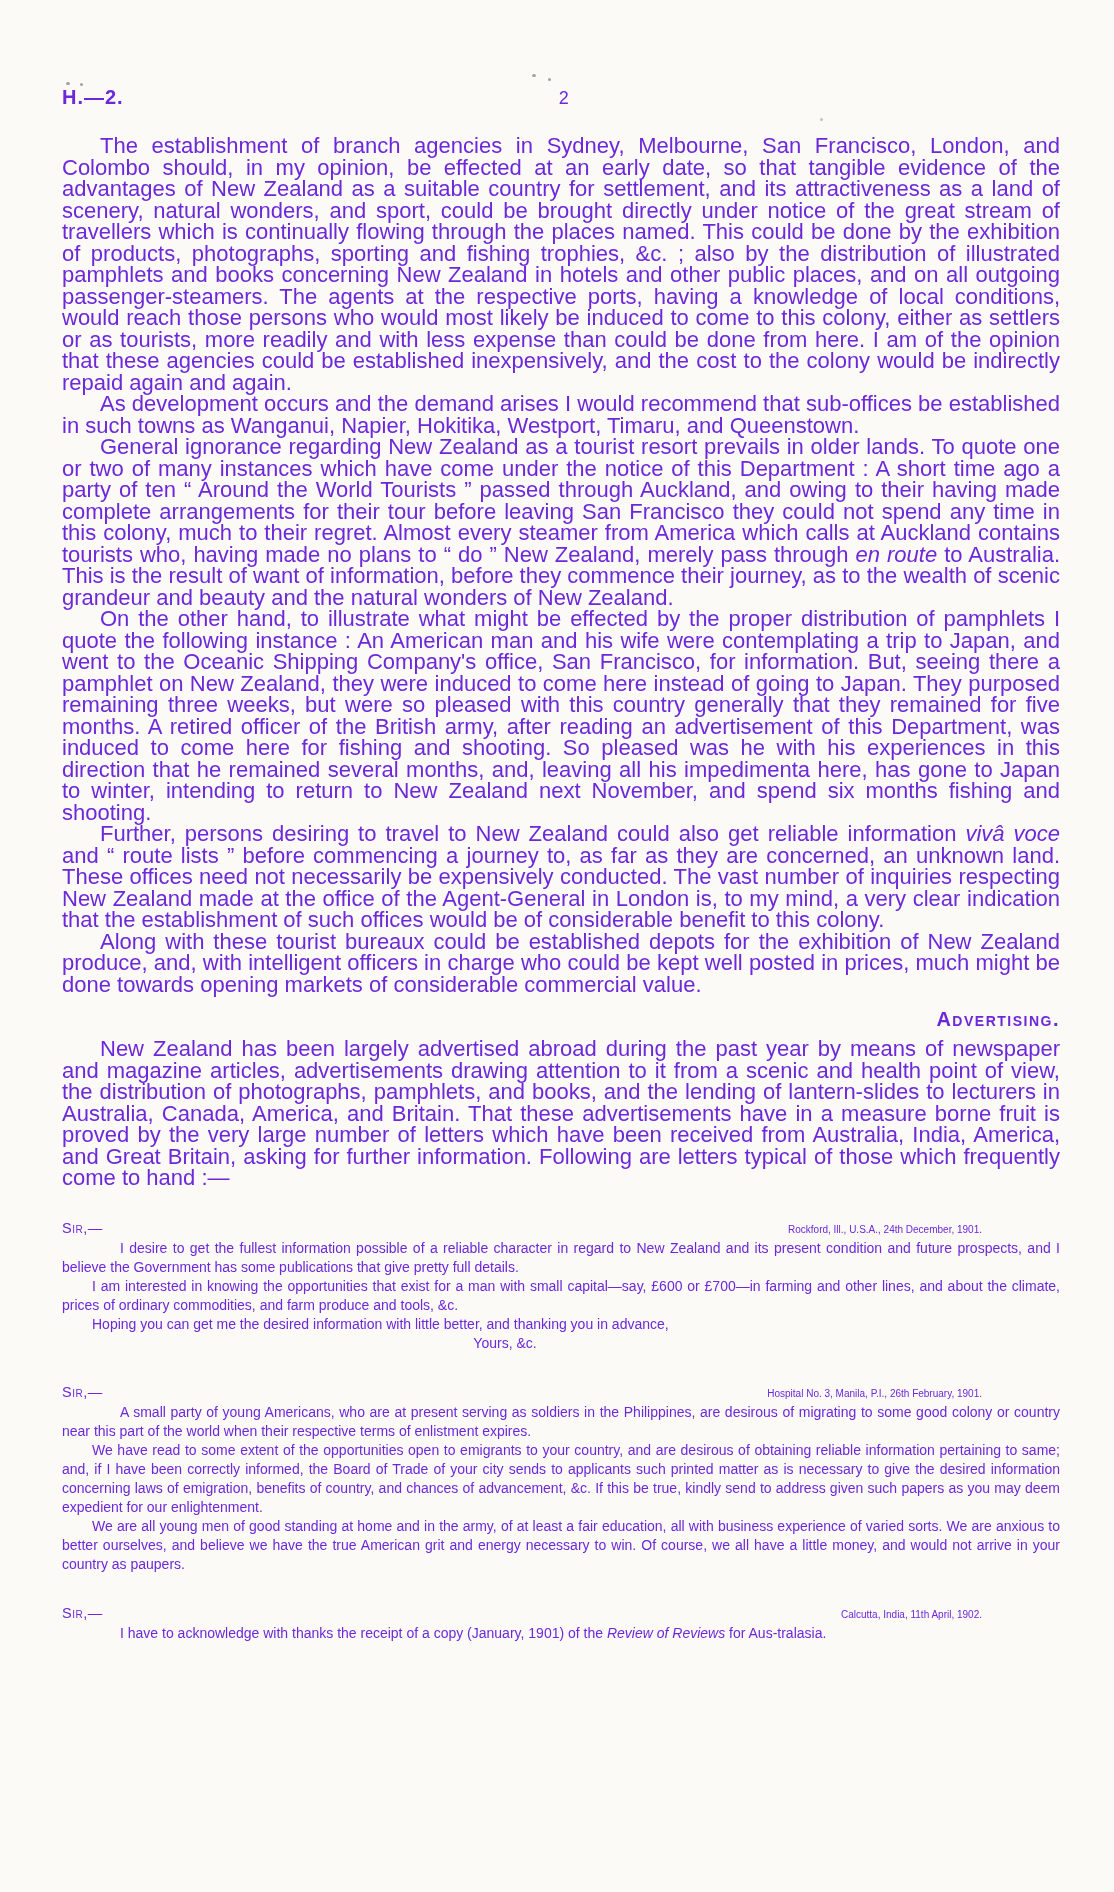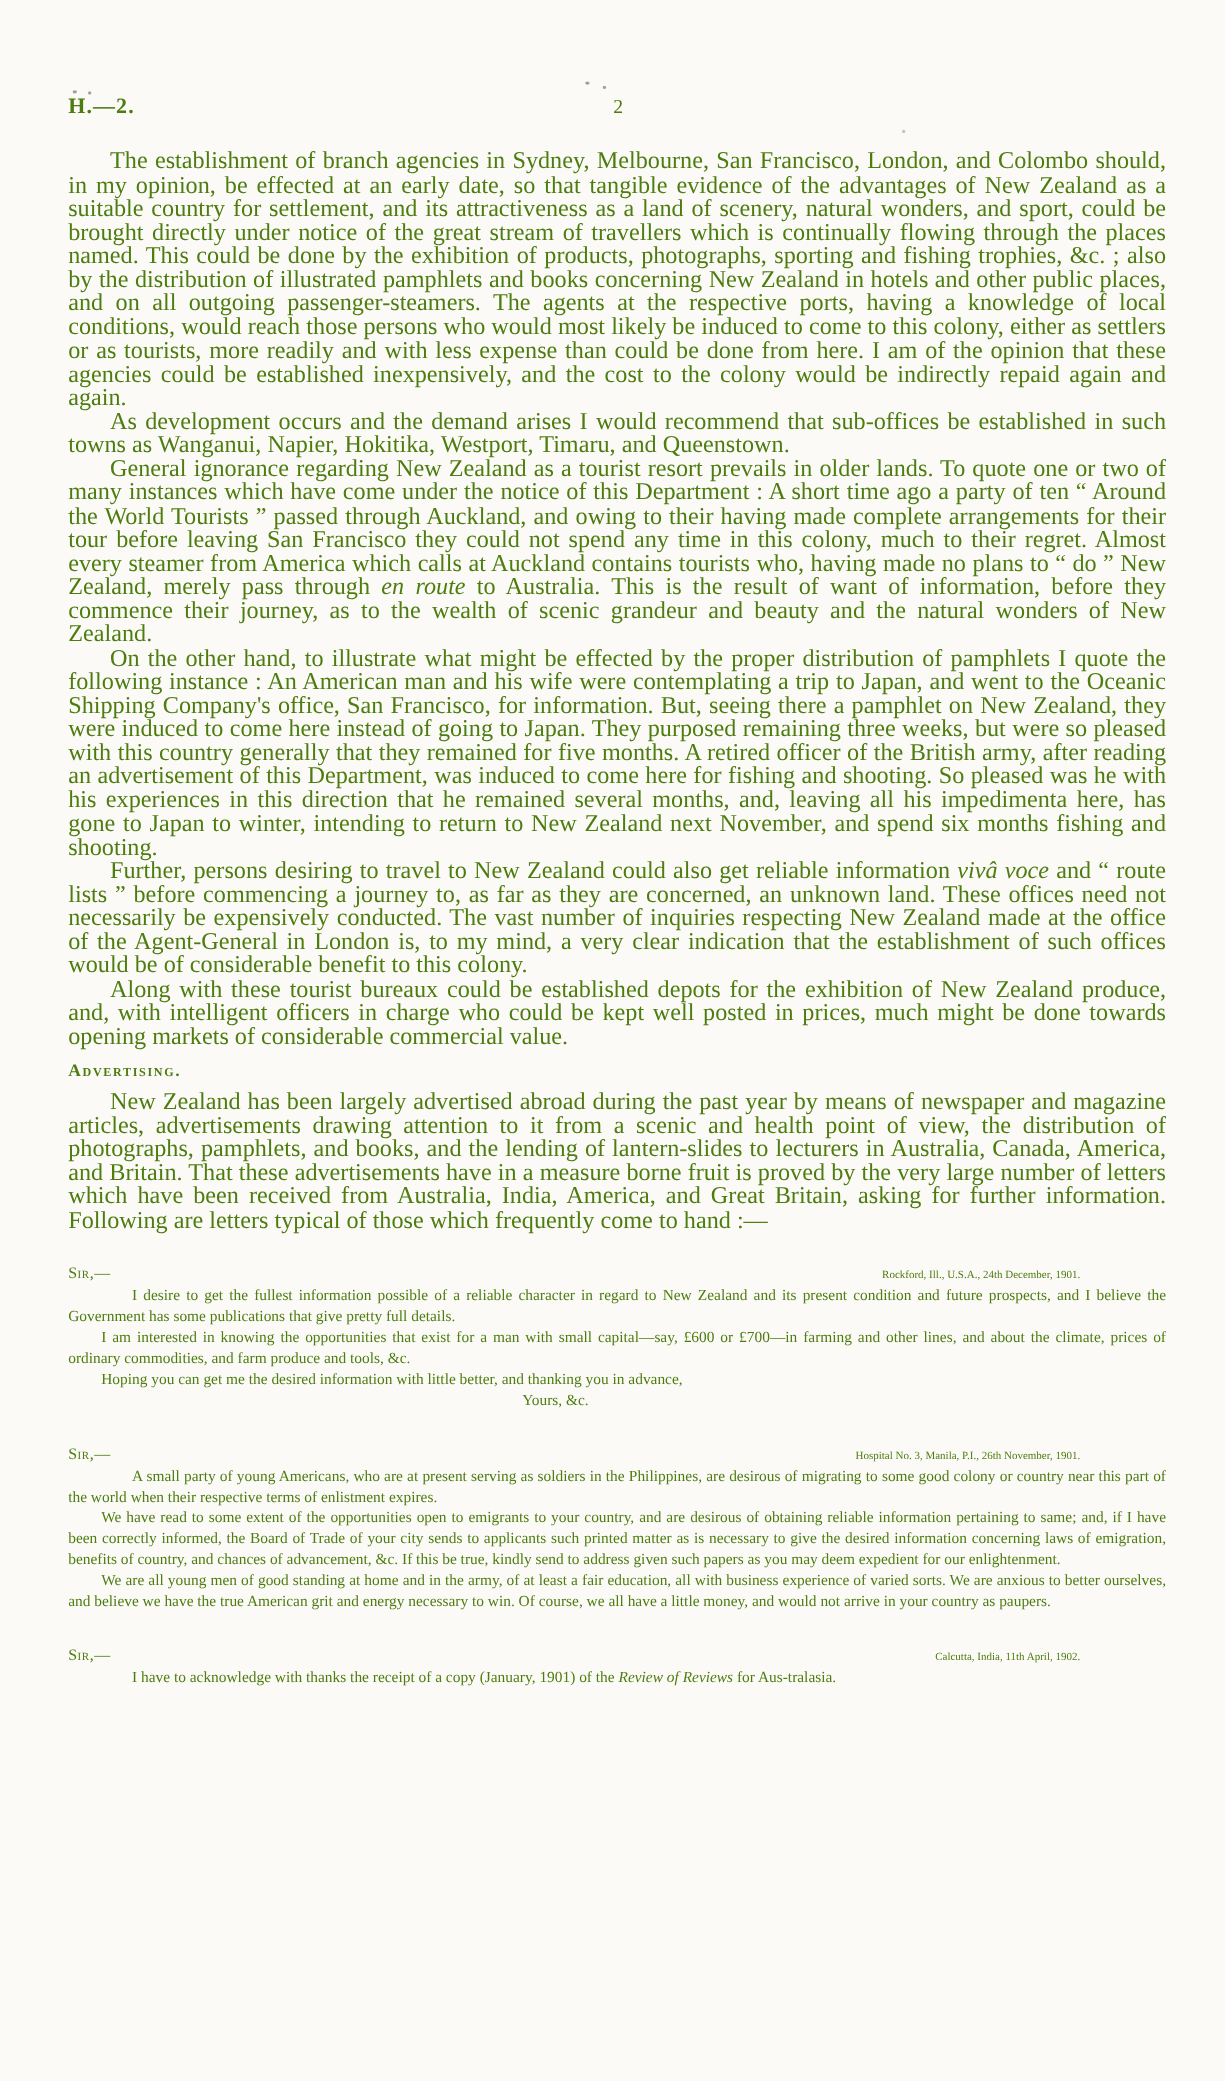--- a/index.html
+++ b/index.html
@@ -1,35 +1,35 @@
 <!DOCTYPE html>
 <html><head>
 <meta charset="utf-8">
 <style>
   html,body { margin:0; padding:0; background:#e8e6e1; }
   .page {
     position:relative; width:1114px; height:1892px; margin:0 auto;
-    background:#fbfaf7; color:#4d7c0f; overflow:hidden;
-    font-family:Liberation Serif, serif;
+    background:#fbfaf7; color:#6d28d9; overflow:hidden;
+    font-family:Liberation Sans, sans-serif;
   }
   .masthead {
     display:flex; align-items:baseline;
     margin:86px 56px 0 62px;
   }
   .report-code { font-size:20px; font-weight:bold; letter-spacing:1px; }
   .page-num { font-size:18px; margin-left:435px; }
   .content { margin:26px 54px 0 62px; }
   .content p.body {
     margin:0; font-size:22px; line-height:21.5px;
     text-align:justify; text-indent:38px;
   }
   .it { font-style:italic; }
   .section-heading {
-    margin:13px 0 7px 0; text-align:left;
-    font-variant:small-caps; letter-spacing:1.5px; font-size:16px;
+    margin:13px 0 7px 0; text-align:right;
+    font-variant:small-caps; letter-spacing:1.5px; font-size:20px;
   }
   .letters { margin-top:4px; }
   .letter { margin-top:30px; }
   .letter-head {
     display:flex; justify-content:space-between; align-items:baseline;
     padding-right:78px; font-size:14.5px; line-height:19px;
   }
   .salutation { font-variant:small-caps; letter-spacing:0.5px; }
   .dateline { font-size:10px; }
   .letter p {
@@ -82,21 +82,21 @@
         </div>
         <p class="first">I desire to get the fullest information possible of a reliable character in regard to New Zealand and its present condition and future prospects, and I believe the Government has some publications that give pretty full details.</p>
         <p>I am interested in knowing the opportunities that exist for a man with small capital—say, £600 or £700—in farming and other lines, and about the climate, prices of ordinary commodities, and farm produce and tools, &amp;c.</p>
         <p>Hoping you can get me the desired information with little better, and thanking you in advance,</p>
         <p class="signoff">Yours, &amp;c.</p>
       </section>
 
       <section class="letter">
         <div class="letter-head">
           <span class="salutation">Sir,—</span>
-          <span class="dateline">Hospital No. 3, Manila, P.I., 26th November, 1901.</span>
+          <span class="dateline">Hospital No. 3, Manila, P.I., 26th February, 1901.</span>
         </div>
         <p class="first">A small party of young Americans, who are at present serving as soldiers in the Philippines, are desirous of migrating to some good colony or country near this part of the world when their respective terms of enlistment expires.</p>
         <p>We have read to some extent of the opportunities open to emigrants to your country, and are desirous of obtaining reliable information pertaining to same; and, if I have been correctly informed, the Board of Trade of your city sends to applicants such printed matter as is necessary to give the desired information concerning laws of emigration, benefits of country, and chances of advancement, &amp;c.  If this be true, kindly send to address given such papers as you may deem expedient for our enlightenment.</p>
         <p>We are all young men of good standing at home and in the army, of at least a fair education, all with business experience of varied sorts.  We are anxious to better ourselves, and believe we have the true American grit and energy necessary to win.  Of course, we all have a little money, and would not arrive in your country as paupers.</p>
       </section>
 
       <section class="letter">
         <div class="letter-head">
           <span class="salutation">Sir,—</span>
           <span class="dateline">Calcutta, India, 11th April, 1902.</span>

